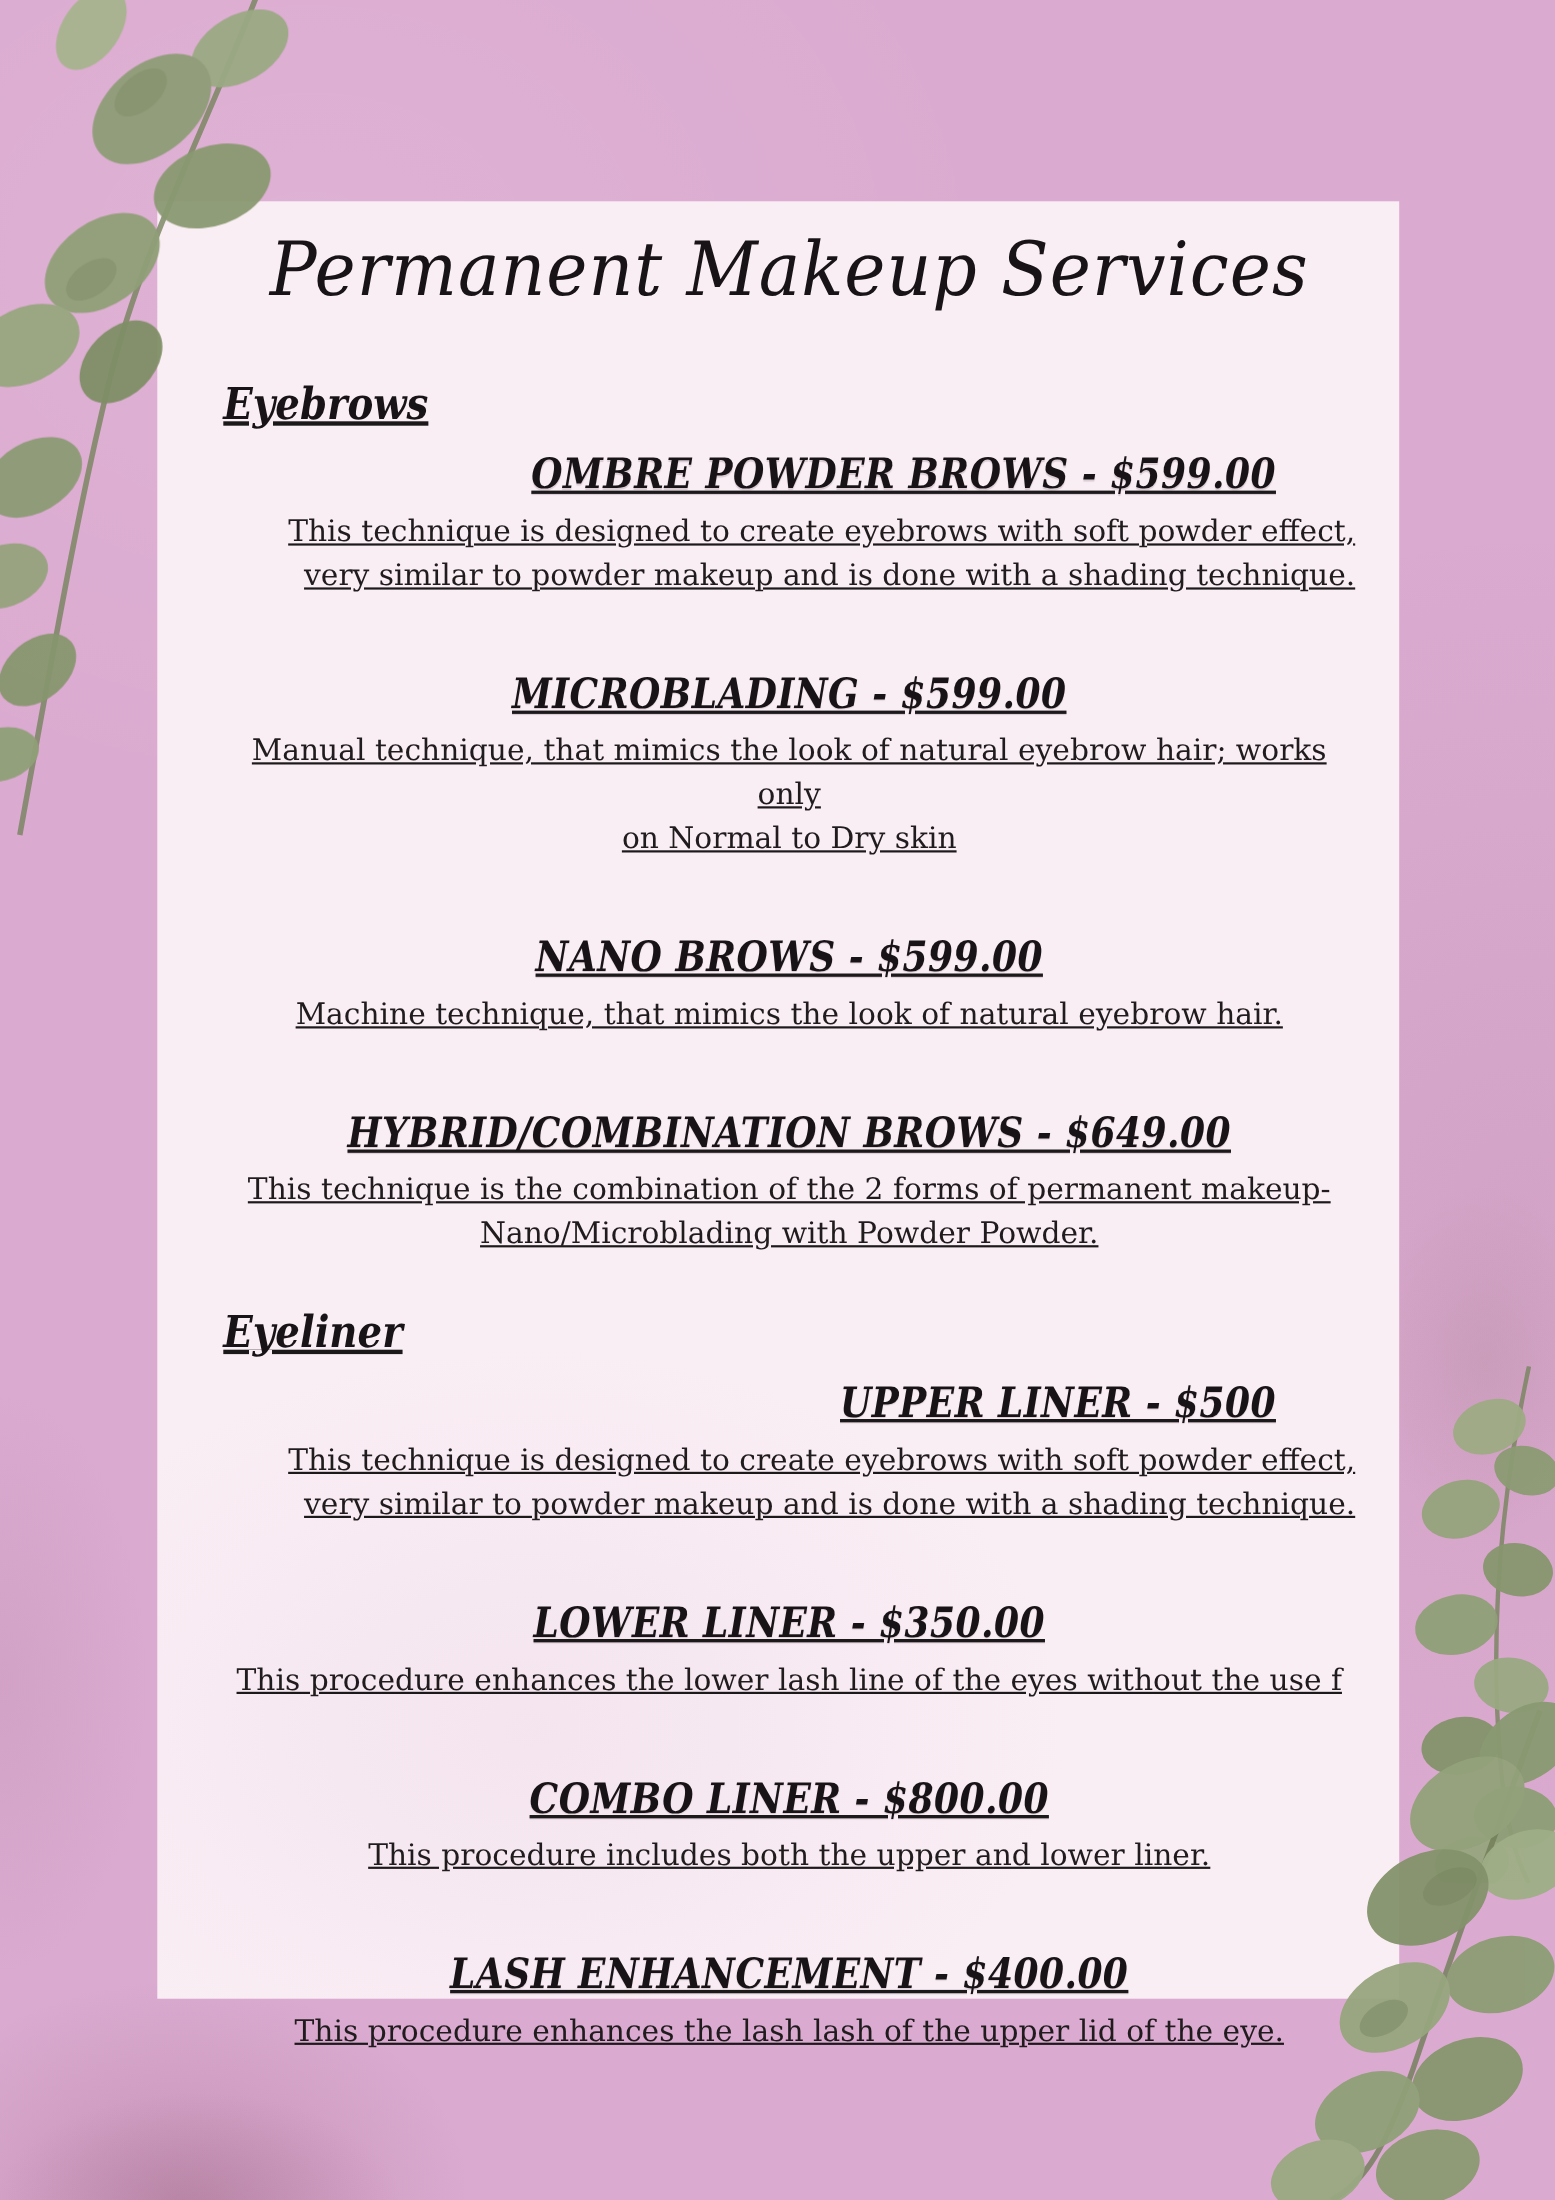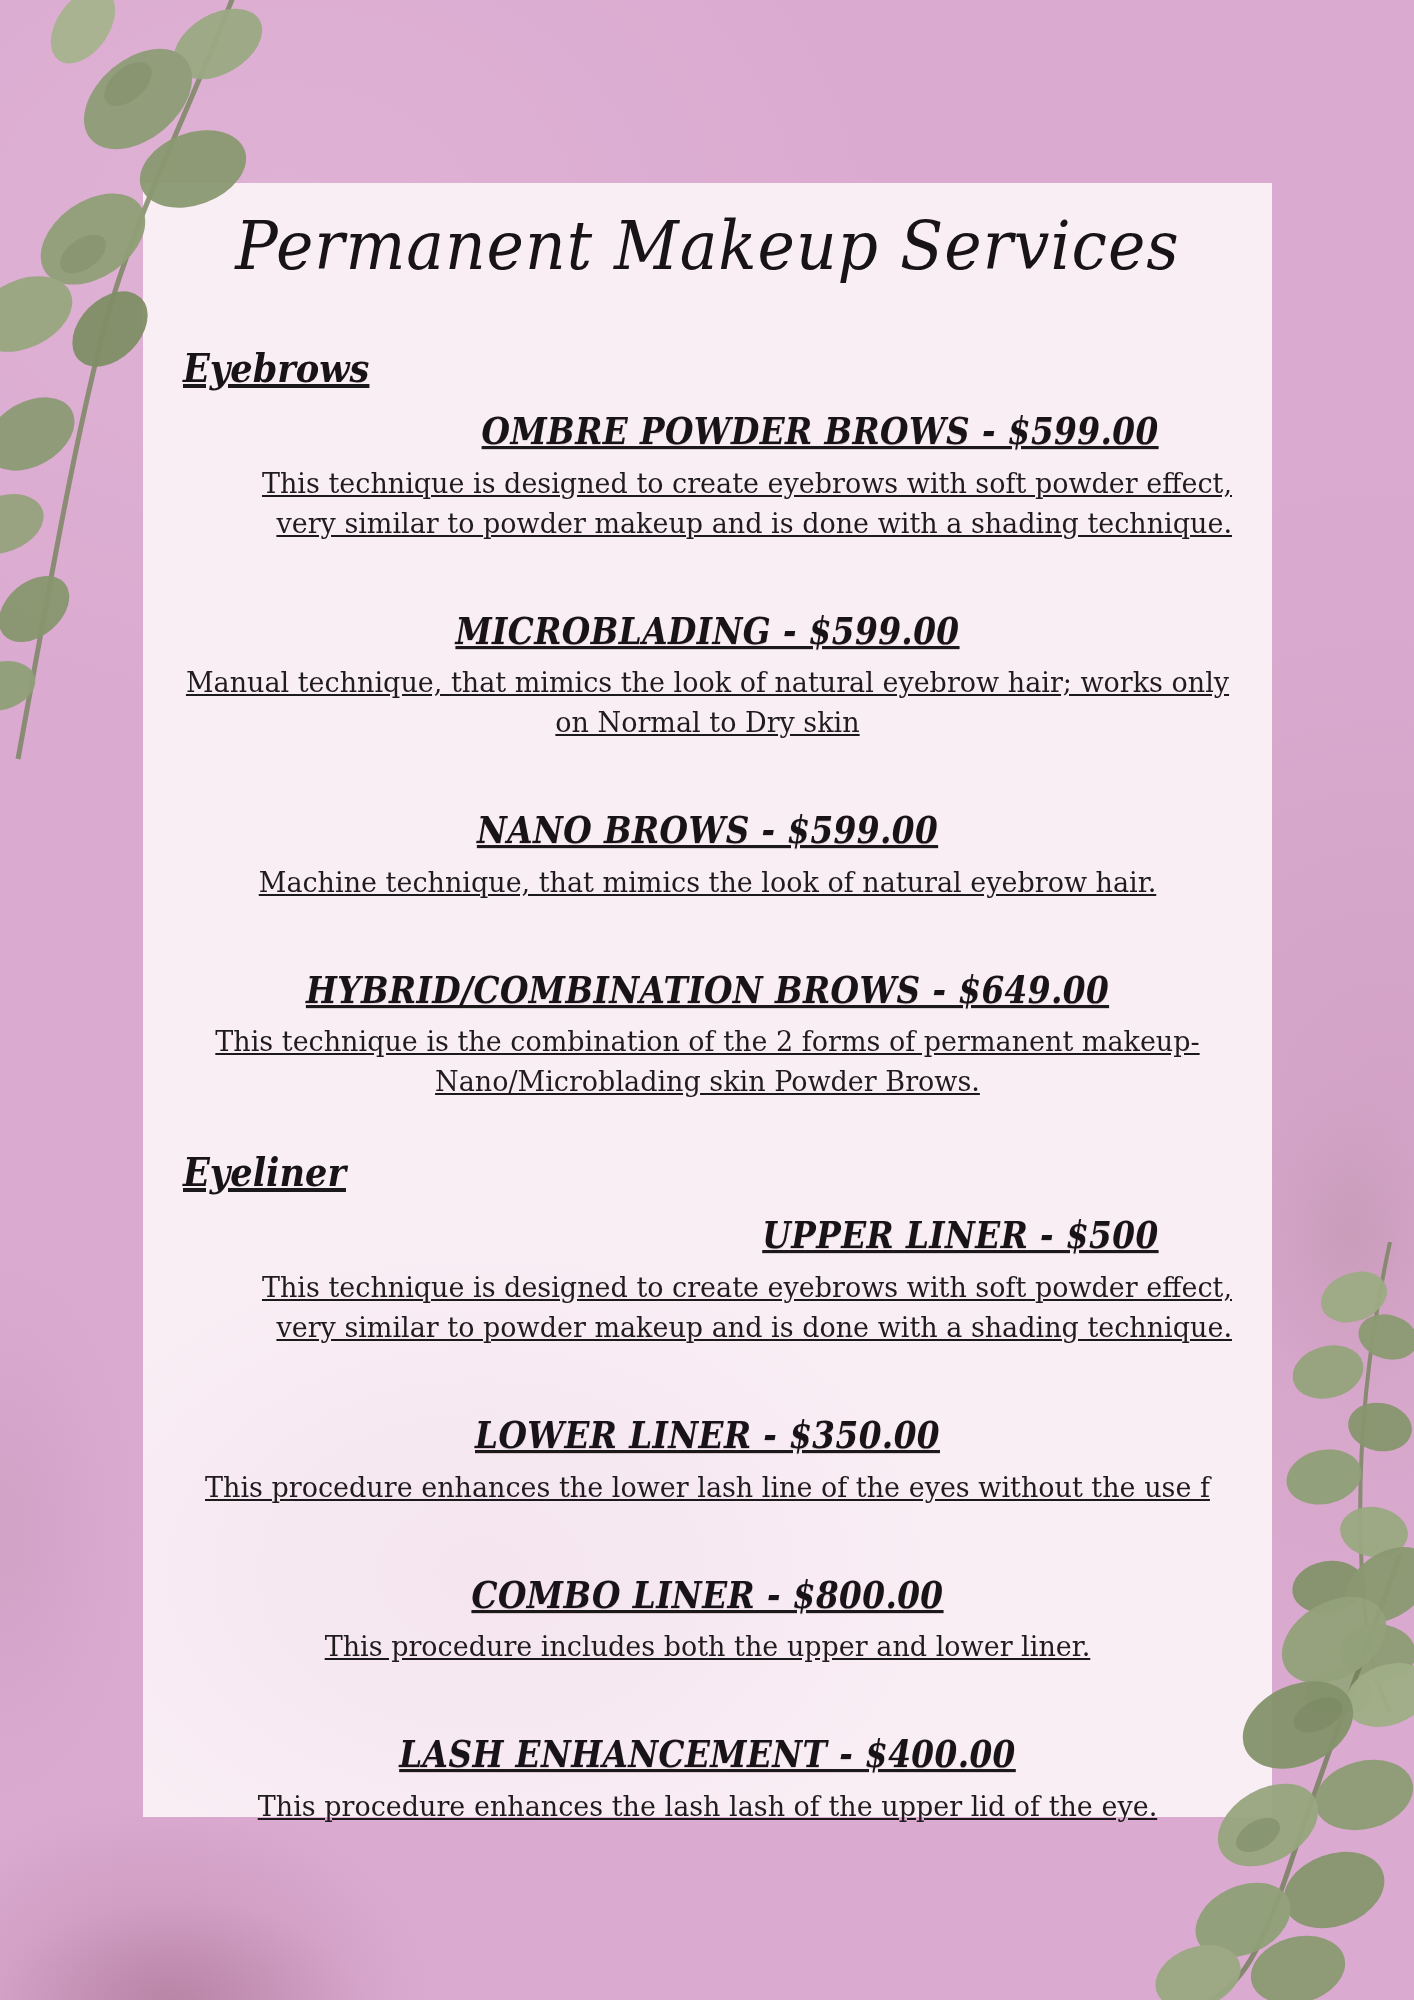--- a/index.html
+++ b/index.html
@@ -21,21 +21,21 @@
     background:radial-gradient(ellipse 50% 50% at 40% 50%, rgba(165,115,145,0.16), rgba(165,115,145,0) 70%); }
   .blob-right-mid{ left:1170px; top:1030px; width:300px; height:460px;
     background:radial-gradient(ellipse 50% 50% at 60% 45%, rgba(130,105,95,0.13), rgba(130,105,95,0) 70%); }
 
   
   .panel {
     position:absolute; left:143px; top:183px; width:1129px; height:1634px;
     background:#faeef5;
     background-image:radial-gradient(ellipse 700px 500px at 30% 85%, rgba(225,200,215,0.25), rgba(225,200,215,0) 70%);
   }
-  .panel-inner { padding:10px 40px 0 40px; text-align:center; color:#1c191b; }
+  .panel-inner { padding:10px 40px 0 60px; text-align:center; color:#1c191b; }
 
   .title {
     margin:10px 0 0; font-family:"DejaVu Serif", serif; font-style:italic; font-weight:500;
     font-size:68px; line-height:1.25; letter-spacing:1px; color:#171316;
     transform:scaleX(0.93); transform-origin:center;
   }
   section { display:block; margin-top:54px;text-decoration:underline; }
   section + section { margin-top:44px; }
   .section-name {
     margin:0; text-align:left; font-family:"DejaVu Serif", serif; font-style:italic; font-weight:bold;
@@ -88,21 +88,21 @@
         </div>
 
         <div class="service">
           <h3 class="service-heading">NANO BROWS - $599.00</h3>
           <p class="service-line">Machine technique, that mimics the look of natural eyebrow hair.</p>
         </div>
 
         <div class="service">
           <h3 class="service-heading">HYBRID/COMBINATION BROWS - $649.00</h3>
           <p class="service-line">This technique is the combination of the 2 forms of permanent makeup-</p>
-          <p class="service-line">Nano/Microblading skin Powder Brows.</p>
+          <p class="service-line">Nano/Microblading with Powder Powder.</p>
         </div>
       </section>
 
       <section>
         <h2 class="section-name">Eyeliner</h2>
 
         <div class="service">
           <h3 class="service-heading">UPPER LINER - $500</h3>
           <p class="service-line">This technique is designed to create eyebrows with soft powder effect,</p>
           <p class="service-line">very similar to powder makeup and is done with a shading technique.</p>

